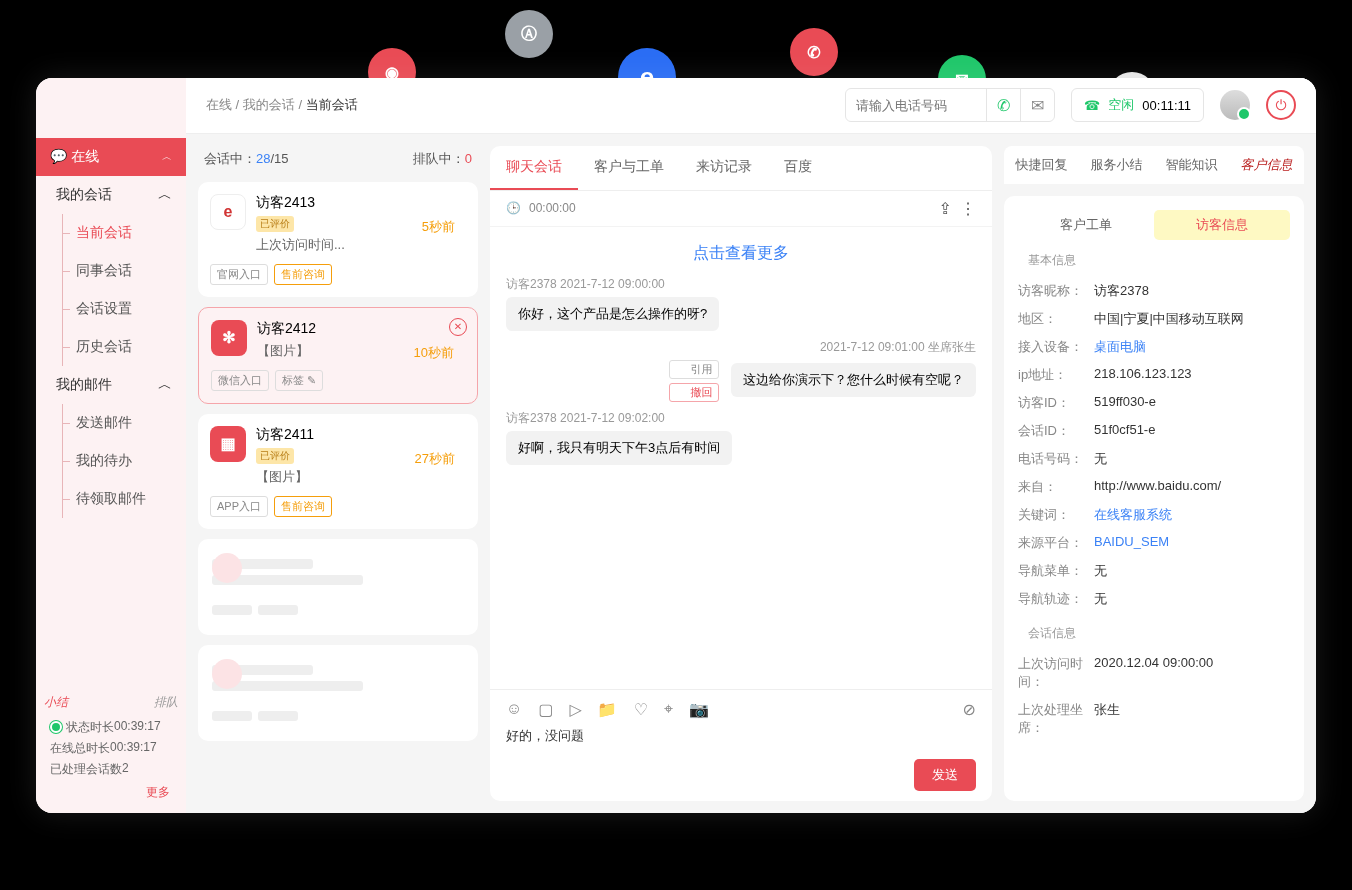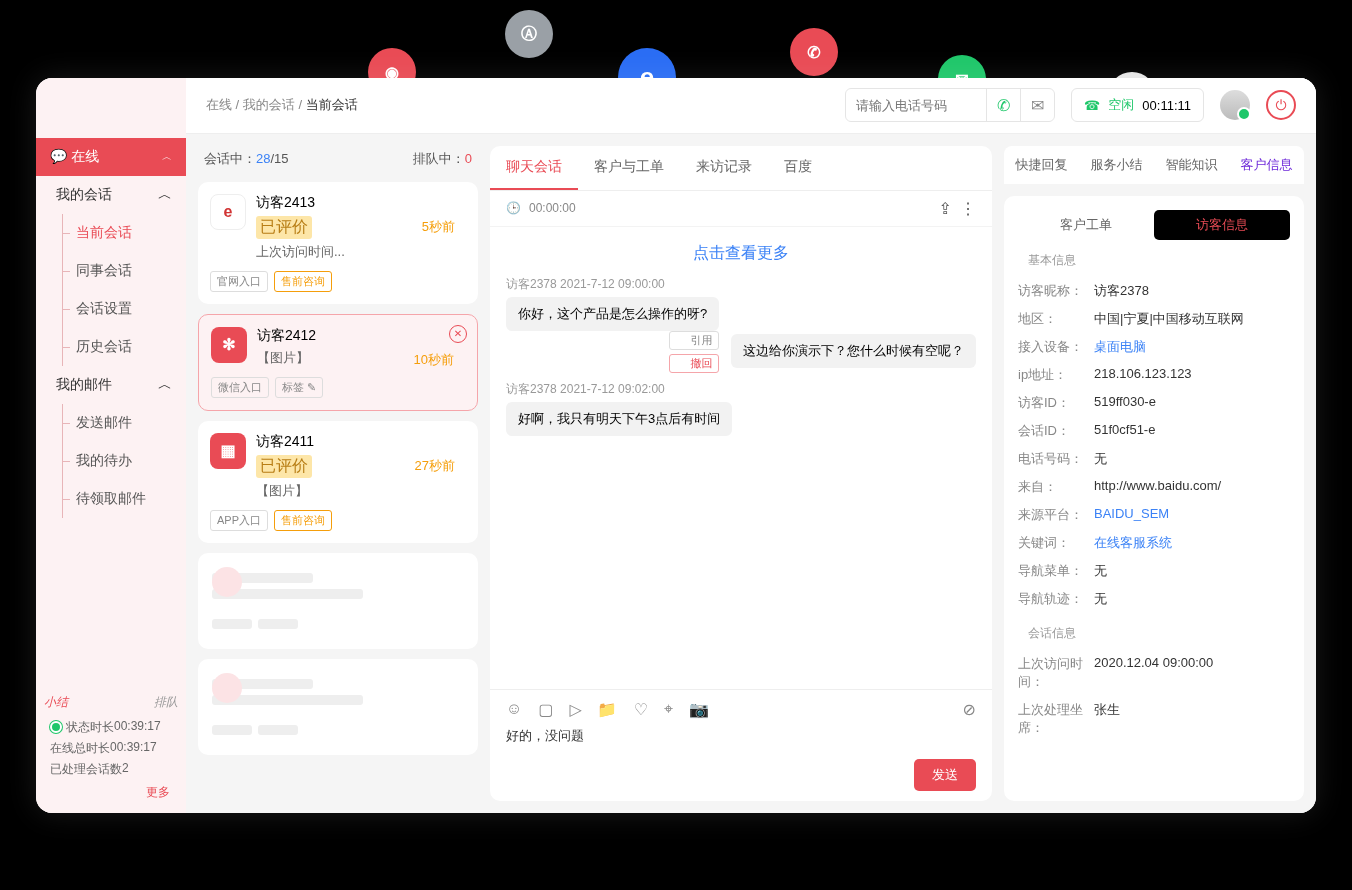--- a/index.html
+++ b/index.html
@@ -44,21 +44,21 @@
 .list-header { display: flex; justify-content: space-between; font-size: 13px; color: #555; padding: 4px 6px; }
 .list-header .num-a { color: #3b82f6; }
 .list-header .num-b { color: #e94b55; }
 .conv-card { background: #fff; border-radius: 10px; padding: 12px; position: relative; cursor: pointer; }
 .conv-card.selected { background: #fdf2f3; border: 1px solid #f5a5aa; }
 .conv-card .top { display: flex; gap: 10px; }
 .conv-card .icon { width: 36px; height: 36px; border-radius: 8px; display: flex; align-items: center; justify-content: center; font-weight: bold; color: #fff; }
 .conv-card .name { font-size: 14px; font-weight: 500; }
 .conv-card .preview { font-size: 13px; color: #666; margin-top: 4px; }
 .conv-card .time { position: absolute; right: 23px; top: 36px; font-size: 13px; color: #f59e0b; }
-.conv-card .badge-rated { display: inline-block; background: #fde6a8; color: #b87e16; font-size: 16px; padding: 1px 4px; border-radius: 3px; margin-top: 4px; }
+.conv-card .badge-rated { display: inline-block; background: #fde6a8; color: #b87e16; font-size: 10px; padding: 1px 4px; border-radius: 3px; margin-top: 4px; }
 .conv-card .close-x { position: absolute; right: 10px; top: 10px; width: 18px; height: 18px; border-radius: 50%; border: 1px solid #e94b55; color: #e94b55; font-size: 10px; display: flex; align-items: center; justify-content: center; cursor: pointer; }
 .conv-card .tags { display: flex; gap: 6px; margin-top: 10px; }
 .tag { font-size: 11px; padding: 2px 6px; border-radius: 3px; border: 1px solid #ddd; color: #888; }
 .tag.orange { border-color: #f59e0b; color: #f59e0b; }
 .skel-card { background: #fff; border-radius: 10px; padding: 14px; }
 .skel-line { height: 10px; background: #eee; border-radius: 3px; margin: 6px 0; }
 .skel-circle { width: 30px; height: 30px; border-radius: 50%; background: #fce3e5; float: left; margin-right: 10px; }
 .col-chat { flex: 1; background: #fff; border-radius: 10px; display: flex; flex-direction: column; overflow: hidden; }
 .chat-tabs { display: flex; border-bottom: 1px solid #eee; }
 .chat-tab { padding: 12px 16px; font-size: 14px; color: #666; cursor: pointer; }
@@ -79,25 +79,25 @@
 .chat-input-area { border-top: 1px solid #eee; padding: 10px 16px; }
 .input-icons { display: flex; gap: 16px; color: #888; font-size: 16px; align-items: center; }
 .input-icons .spring { flex: 1; }
 .input-icons span { cursor: pointer; }
 .chat-text { padding: 8px 0; font-size: 13px; color: #333; min-height: 40px; }
 .send-row { text-align: right; }
 .send-btn { background: #e94b55; color: #fff; border: none; padding: 7px 18px; border-radius: 5px; font-size: 13px; cursor: pointer; }
 .col-info { width: 300px; display: flex; flex-direction: column; gap: 12px; }
 .info-tabs { display: flex; background: #fff; border-radius: 8px 8px 0 0; }
 .info-tab { flex: 1; text-align: center; padding: 10px; font-size: 13px; color: #666; cursor: pointer; }
-.info-tab.active { color: #6d28d9; }
+.info-tab.active { color: #b91c1c; font-style: italic; }
 .info-panel { background: #fff; border-radius: 10px; padding: 14px; flex: 1; overflow-y: auto; }
 .info-subtabs { display: flex; gap: 0; margin-bottom: 6px; }
 .info-subtab { flex: 1; text-align: center; padding: 6px; font-size: 13px; color: #666; cursor: pointer; border-radius: 5px; }
-.info-subtab.active { background: #000000; color: #e94b55; }
+.info-subtab.active { background: #fef9c3; color: #e94b55; }
 .section-title { font-size: 12px; color: #999; margin: 12px 0 8px; position: relative; padding-left: 10px; }
 .section-title::before { content: ""; position: absolute; left: 0; top: 50%; width: 100px; height: 1px; background: #eee; z-index: -1; }
 .kv { display: flex; font-size: 13px; padding: 5px 0; }
 .kv .k { width: 76px; color: #888; }
 .kv .v { flex: 1; color: #333; word-break: break-all; }
 .kv .v.link { color: #3b82f6; }
 </style>
 </head>
 <body>
 
@@ -267,20 +267,21 @@
           <div class="spring"></div>
           <span class="ic">⇪</span>
           <span class="ic">⋮</span>
         </div>
         <div class="chat-body">
           <div class="load-more">点击查看更多</div>
 
           <div class="msg-meta">访客2378  2021-7-12 09:00:00</div>
           <div class="msg-row"><div class="bubble">你好，这个产品是怎么操作的呀?</div></div>
 
+          <div class="msg-meta right">2021-7-12 09:01:00  坐席张生</div>
           <div class="msg-row right">
             <span class="msg-actions">
               <span class="msg-action">引用</span>
               <span class="msg-action red">撤回</span>
             </span>
             <div class="bubble">这边给你演示下？您什么时候有空呢？</div>
           </div>
 
           <div class="msg-meta">访客2378  2021-7-12 09:02:00</div>
           <div class="msg-row"><div class="bubble">好啊，我只有明天下午3点后有时间</div></div>
@@ -342,28 +343,28 @@
               </div>
               <div class="kv">
                 <div class="k">电话号码：</div>
                 <div class="v">无</div>
               </div>
               <div class="kv">
                 <div class="k">来自：</div>
                 <div class="v">http://www.baidu.com/</div>
               </div>
               <div class="kv">
+                <div class="k">关键词：</div>
+                <div class="v link">在线客服系统</div>
+              </div>
+              <div class="kv">
                 <div class="k">来源平台：</div>
                 <div class="v link">BAIDU_SEM</div>
               </div>
               <div class="kv">
-                <div class="k">关键词：</div>
-                <div class="v link">在线客服系统</div>
-              </div>
-              <div class="kv">
                 <div class="k">导航菜单：</div>
                 <div class="v">无</div>
               </div>
               <div class="kv">
                 <div class="k">导航轨迹：</div>
                 <div class="v">无</div>
               </div>
             </div>
           <div class="section-title">会话信息</div>
           <div id="session-kv">

